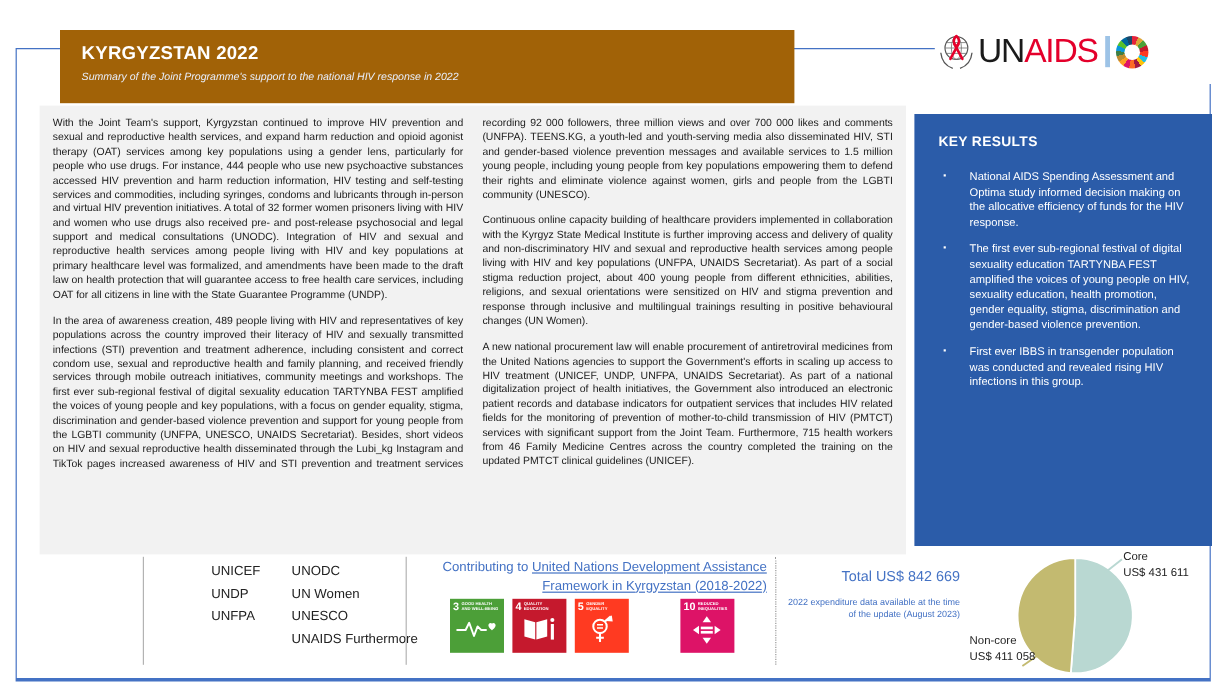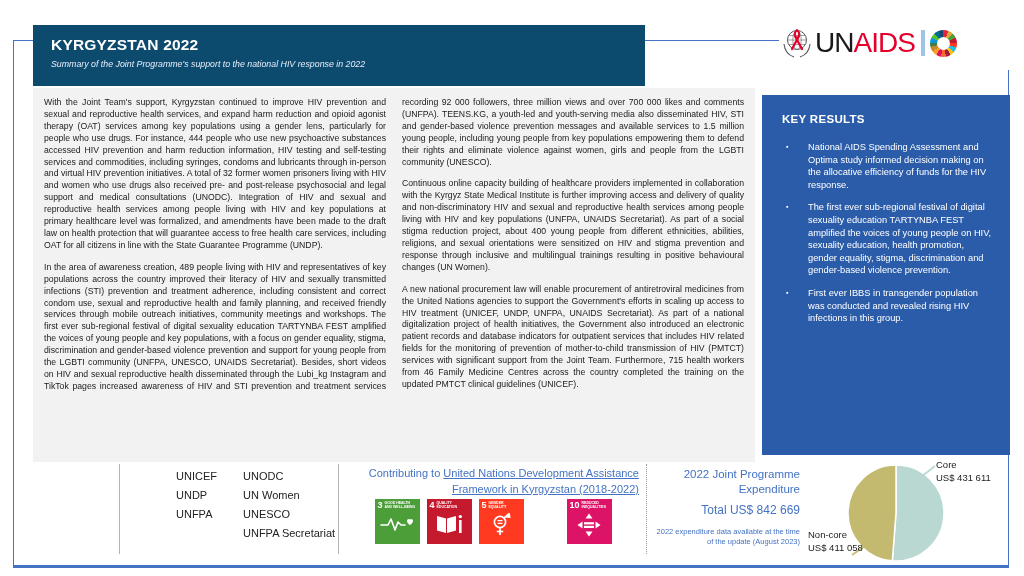--- a/index.html
+++ b/index.html
@@ -4,22 +4,22 @@
 <style>
   * { margin:0; padding:0; box-sizing:border-box; }
   html,body { width:1024px; height:576px; background:#ffffff; overflow:hidden;
     font-family:"Liberation Sans", sans-serif; }
   .page { position:relative; width:1024px; height:576px; background:#fff; }
 
   .frame { position:absolute; left:13px; top:40px; width:996px; height:528px;
     border:1px solid #4472C4; border-bottom-width:3px; }
 
   
-  .header { position:absolute; left:33px; top:25px; width:612px; height:61px;
-    background:#0c4a6e; color:#fff; padding:11px 0 0 18px; z-index:3; }
+  .header { position:absolute; left:50px; top:25px; width:612px; height:61px;
+    background:#a16207; color:#fff; padding:11px 0 0 18px; z-index:3; }
   .header .title { font-size:15.5px; font-weight:bold; letter-spacing:.2px; }
   .header .subtitle { font-size:8.8px; font-style:italic; margin-top:5px; color:#e8eefb; }
 
   
   .logo { position:absolute; left:779px; top:16px; width:232px; height:54px; background:#fff;
     display:flex; align-items:center; z-index:4; }
   .logo .wordmark { font-size:28px; font-weight:normal; letter-spacing:-1px; color:#1a1a1a; line-height:1; }
   .logo .aids { color:#E4002B; }
   .logo .bar { width:4px; height:26px; background:#9DC3E6; margin:0 5px 0 6px; }
   .sdg-wheel { width:27px; height:27px; border-radius:50%;
@@ -133,21 +133,21 @@
 
   <div class="agency-col" style="left:131px;">
     <div>UNICEF</div>
     <div>UNDP</div>
     <div>UNFPA</div>
   </div>
   <div class="agency-col" style="left:198px;">
     <div>UNODC</div>
     <div>UN Women</div>
     <div>UNESCO</div>
-    <div>UNFPA Secretariat</div>
+    <div>UNAIDS Furthermore</div>
   </div>
   <div class="vdiv" style="left:338px;"></div>
 
   <div class="contrib"><span>Contributing to </span><a>United Nations Development Assistance Framework in Kyrgyzstan (2018-2022)</a></div>
 
   <div class="sdg-row">
     <div class="sdg-tile" style="background: rgb(76, 159, 56);">
       <div class="sdg-head">
           <span class="sdg-num">3</span>
           <span class="sdg-label">Good health and well-being</span>
@@ -195,21 +195,20 @@
         <polygon points="13,1.5 9.5,6.5 16.5,6.5" fill="#fff"></polygon>
         <polygon points="13,24.5 9.5,19.5 16.5,19.5" fill="#fff"></polygon>
         <polygon points="1.5,13 6.5,9.5 6.5,16.5" fill="#fff"></polygon>
         <polygon points="24.5,13 19.5,9.5 19.5,16.5" fill="#fff"></polygon>
       </svg>
     </div>
   </div>
   <div class="vdiv dotted" style="left:646px;"></div>
 
   <div class="expenditure">
-    <div class="exp-title">2022 Joint Programme Expenditure</div>
     <div class="exp-total">Total US$ 842 669</div>
     <div class="exp-note">2022 expenditure data available at the time of the update (August 2023)</div>
   </div>
 
   <div class="pie-wrap">
     <svg width="206" height="112" viewBox="0 0 206 112">
       <g id="pie-slices">
           <path d="M 88 57 L 88.00 9.00 A 48 48 0 1 1 84.33 104.86 Z" fill="#B9D8D2" stroke="#ffffff" stroke-width="1.5"></path>
           <path d="M 88 57 L 84.33 104.86 A 48 48 0 0 1 88.00 9.00 Z" fill="#C3BA70" stroke="#ffffff" stroke-width="1.5"></path>
         </g>

